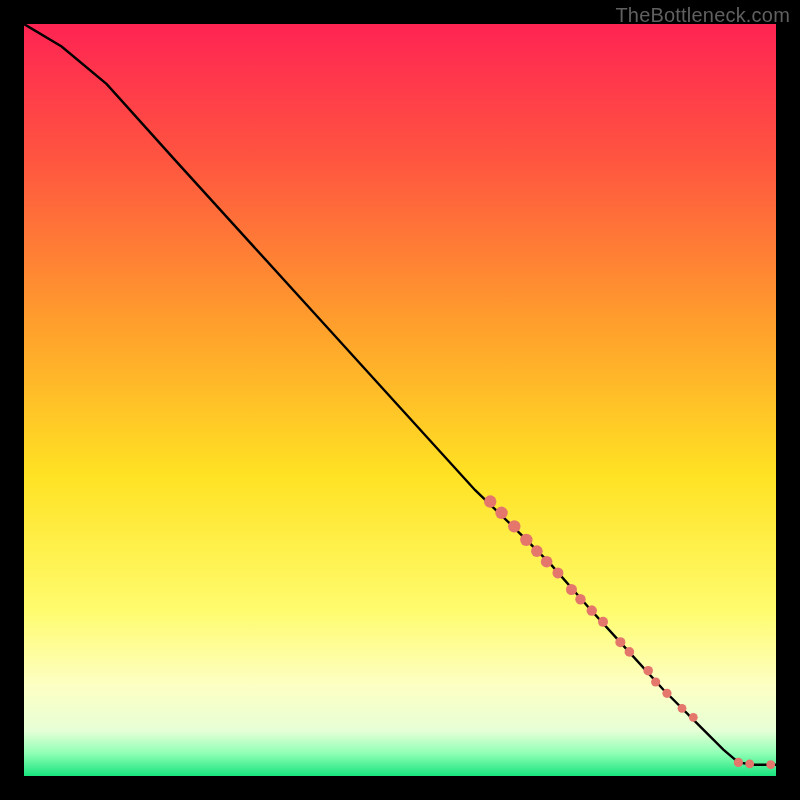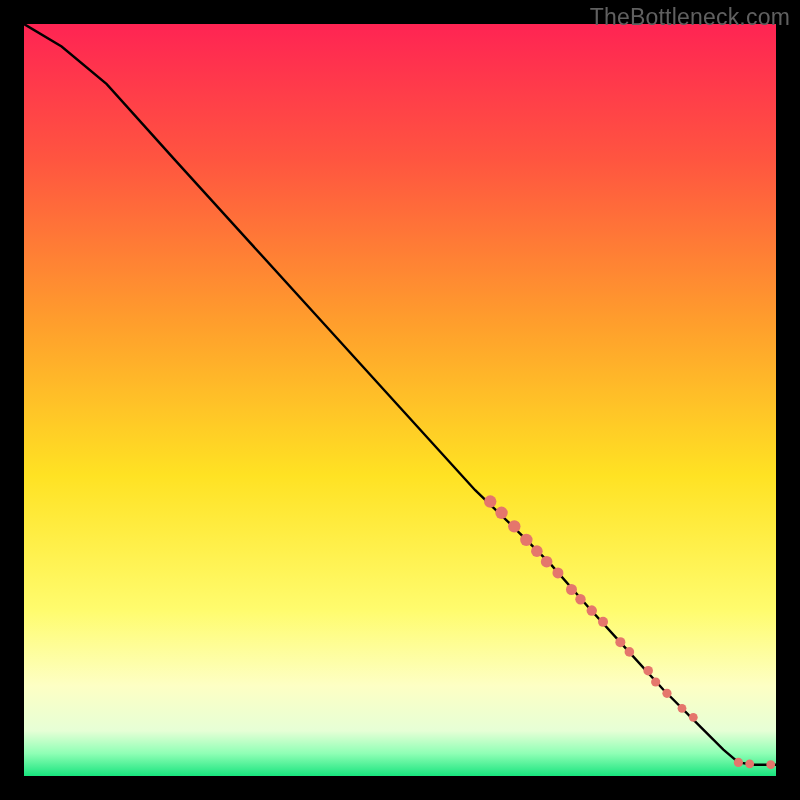--- a/index.html
+++ b/index.html
@@ -15,21 +15,21 @@
     position: relative;
     width: 800px;
     height: 800px;
     background: #000000;
   }
   .watermark {
     position: absolute;
     top: 4px;
     right: 10px;
     color: #606060;
-    font-size: 23px;
+    font-size: 20px;
     font-weight: 500;
     letter-spacing: 0.2px;
     z-index: 5;
   }
   .plot {
     position: absolute;
     left: 24px;
     top: 24px;
     width: 752px;
     height: 752px;

